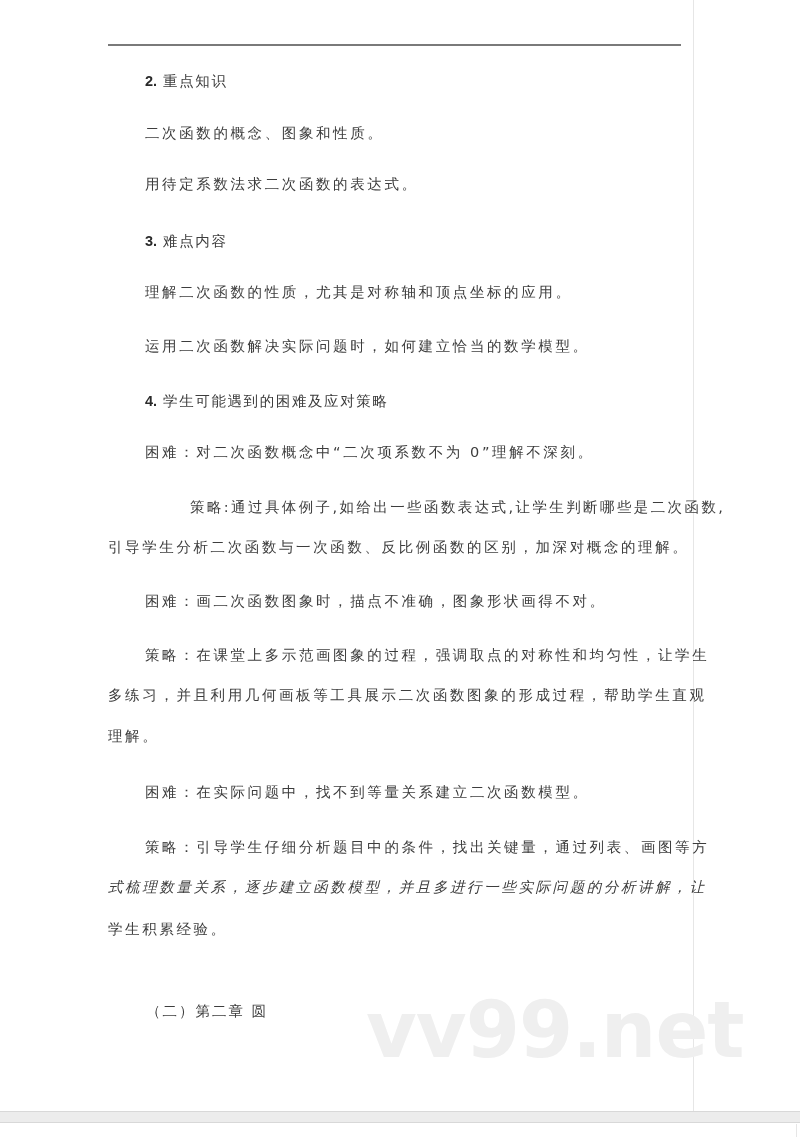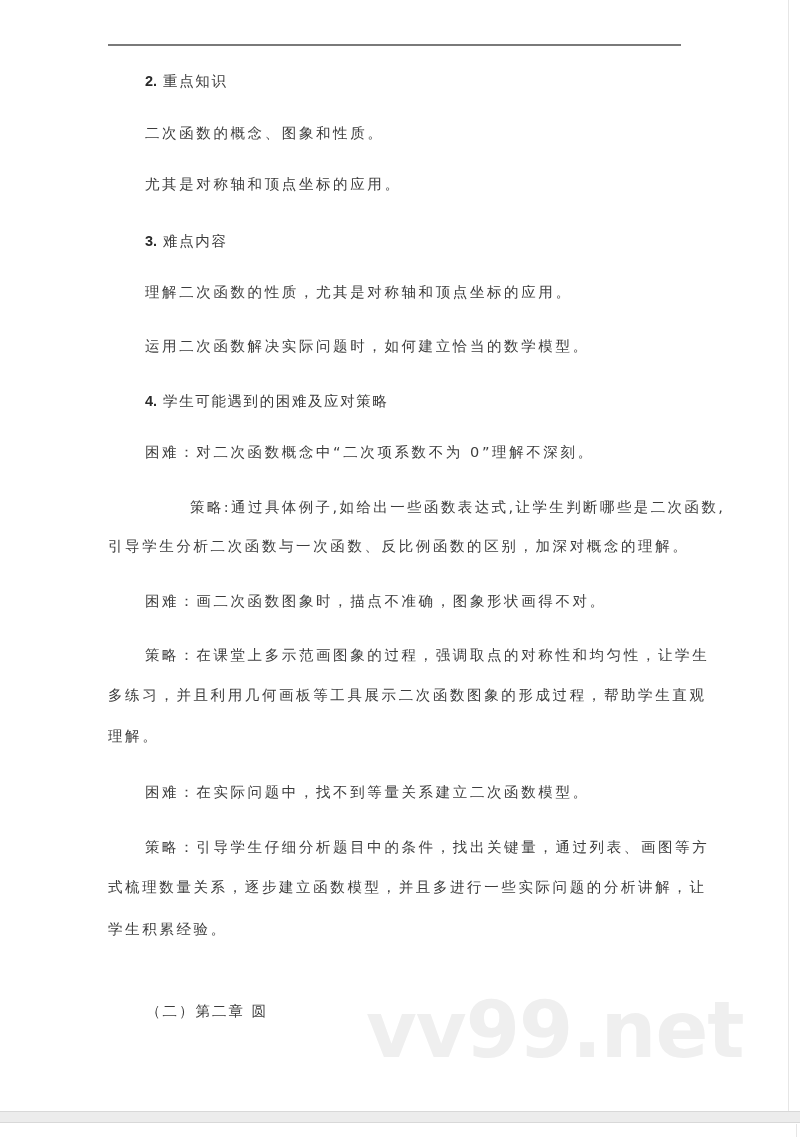--- a/index.html
+++ b/index.html
@@ -11,21 +11,21 @@
     }
     body {
       position: relative;
       font-family: "DejaVu Sans", "Liberation Sans", sans-serif;
       color: #3a3a3a;
     }
     .page {
       position: absolute;
       left: 0;
       top: 0;
-      width: 789px;
+      width: 694px;
       height: 1111px;
       background: #ffffff;
       border-right: 1px solid #e6e6e6;
     }
     .header-rule {
       position: absolute;
       left: 108px;
       top: 44px;
       width: 573px;
       height: 2px;
@@ -87,44 +87,44 @@
 </head>
 <body>
 
 <div class="page">
   <div class="header-rule"></div>
 
   <div class="line heading indent" style="top:71px;">
     <span class="num">2.</span><span>重点知识</span>
   </div>
   <div class="line indent" style="top:123px;">二次函数的概念、图象和性质。</div>
-  <div class="line indent" style="top:174px;">尤其是对称轴和顶点坐标的应用。</div>
+  <div class="line indent" style="top:174px;">用待定系数法求二次函数的表达式。</div>
 
   <div class="line heading indent" style="top:231px;">
     <span class="num">3.</span><span>难点内容</span>
   </div>
   <div class="line indent" style="top:282px;">理解二次函数的性质，尤其是对称轴和顶点坐标的应用。</div>
   <div class="line indent" style="top:336px;">运用二次函数解决实际问题时，如何建立恰当的数学模型。</div>
 
   <div class="line heading indent" style="top:391px;">
     <span class="num">4.</span><span>学生可能遇到的困难及应对策略</span>
   </div>
 
   <div class="line indent" style="top:442px;">困难：对二次函数概念中“二次项系数不为 0”理解不深刻。</div>
   <div class="line indent" style="top:497px; letter-spacing:2.4px;margin-left:45px;">策略:通过具体例子,如给出一些函数表达式,让学生判断哪些是二次函数,</div>
-  <div class="line flush" style="top:537px;font-family:Liberation Mono, monospace;">引导学生分析二次函数与一次函数、反比例函数的区别，加深对概念的理解。</div>
+  <div class="line flush" style="top:537px;">引导学生分析二次函数与一次函数、反比例函数的区别，加深对概念的理解。</div>
 
   <div class="line indent" style="top:591px;">困难：画二次函数图象时，描点不准确，图象形状画得不对。</div>
   <div class="line indent" style="top:645px;font-family:Liberation Serif, serif;">策略：在课堂上多示范画图象的过程，强调取点的对称性和均匀性，让学生</div>
   <div class="line flush" style="top:685px;">多练习，并且利用几何画板等工具展示二次函数图象的形成过程，帮助学生直观</div>
   <div class="line flush" style="top:726px;">理解。</div>
 
   <div class="line indent" style="top:782px;">困难：在实际问题中，找不到等量关系建立二次函数模型。</div>
   <div class="line indent" style="top:837px;">策略：引导学生仔细分析题目中的条件，找出关键量，通过列表、画图等方</div>
-  <div class="line flush" style="top:877px;">式梳理数量关系，逐步建立函数模型，并且多进行一些实际问题的分析讲解，让</div>
+  <div class="line flush" style="top:877px;font-style:italic;">式梳理数量关系，逐步建立函数模型，并且多进行一些实际问题的分析讲解，让</div>
   <div class="line flush" style="top:919px;">学生积累经验。</div>
 
   <div class="line chapter" style="top:973px;">（二）第二章  圆</div>
 
   <div class="watermark">vv99.net</div>
 </div>
 
 <div class="page-gap"></div>
 <div class="next-page"></div>
 

